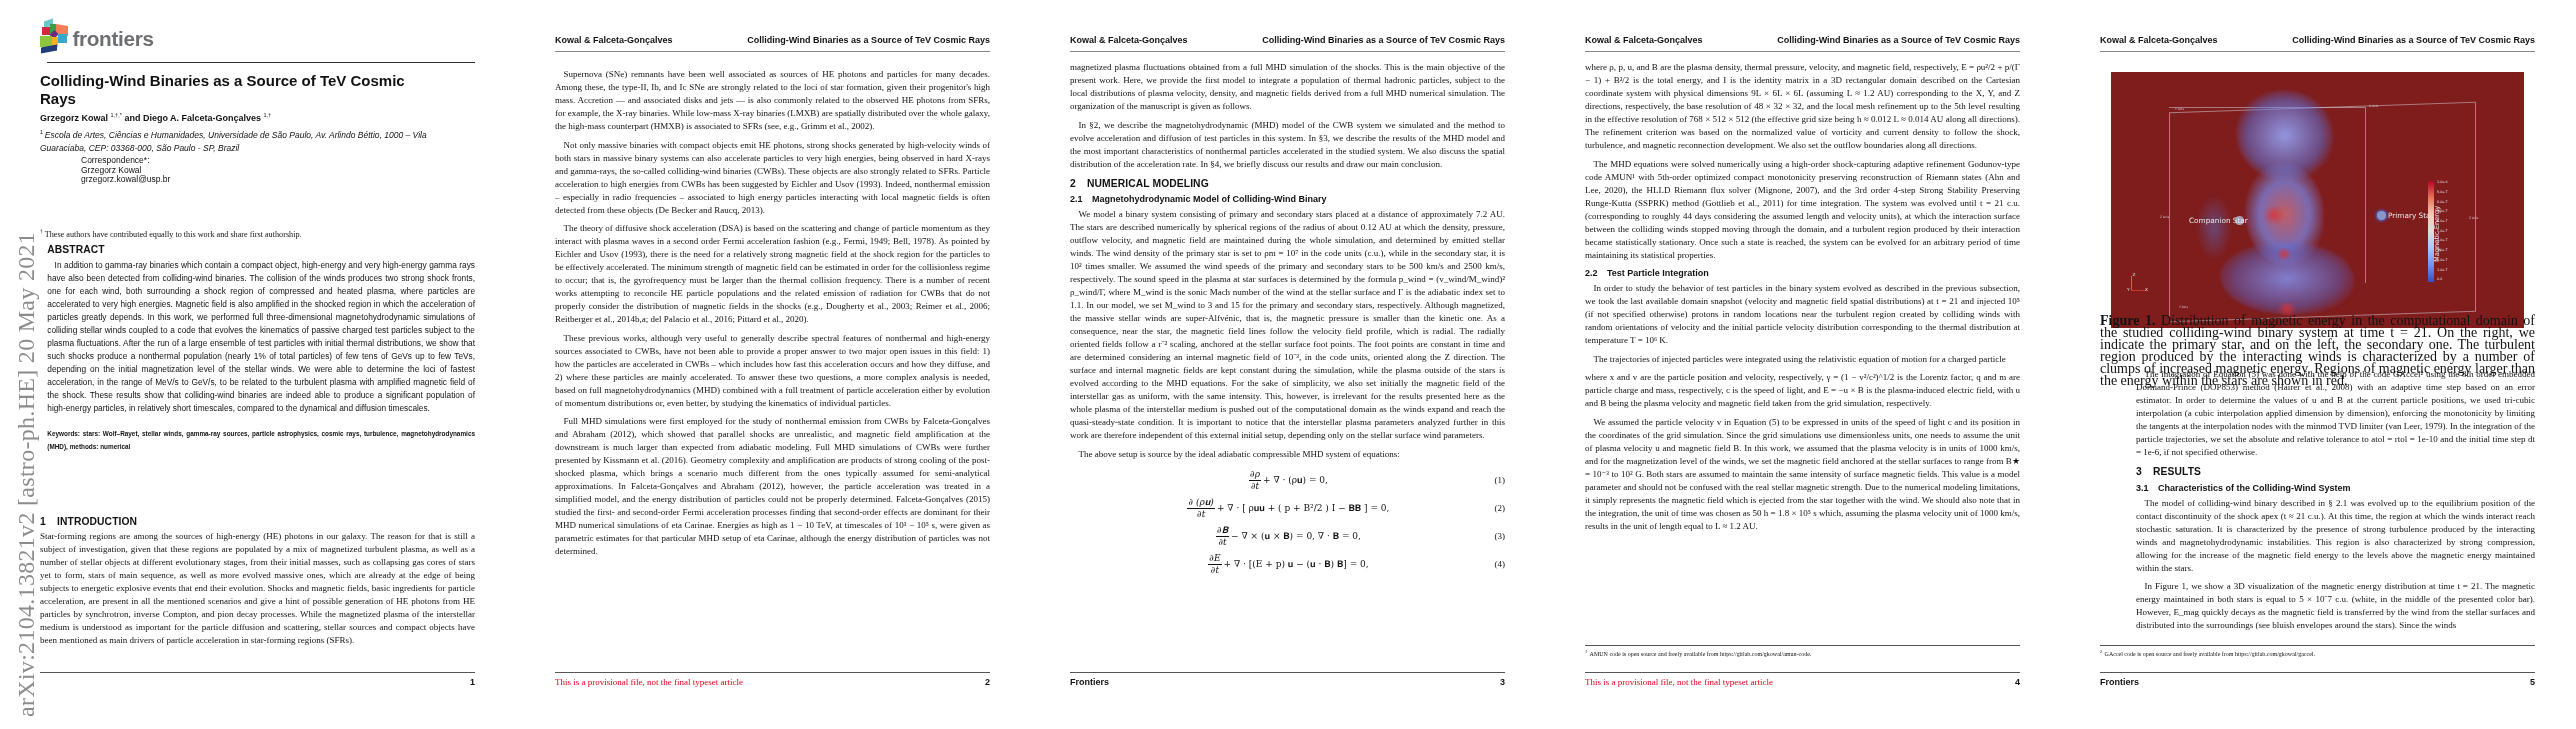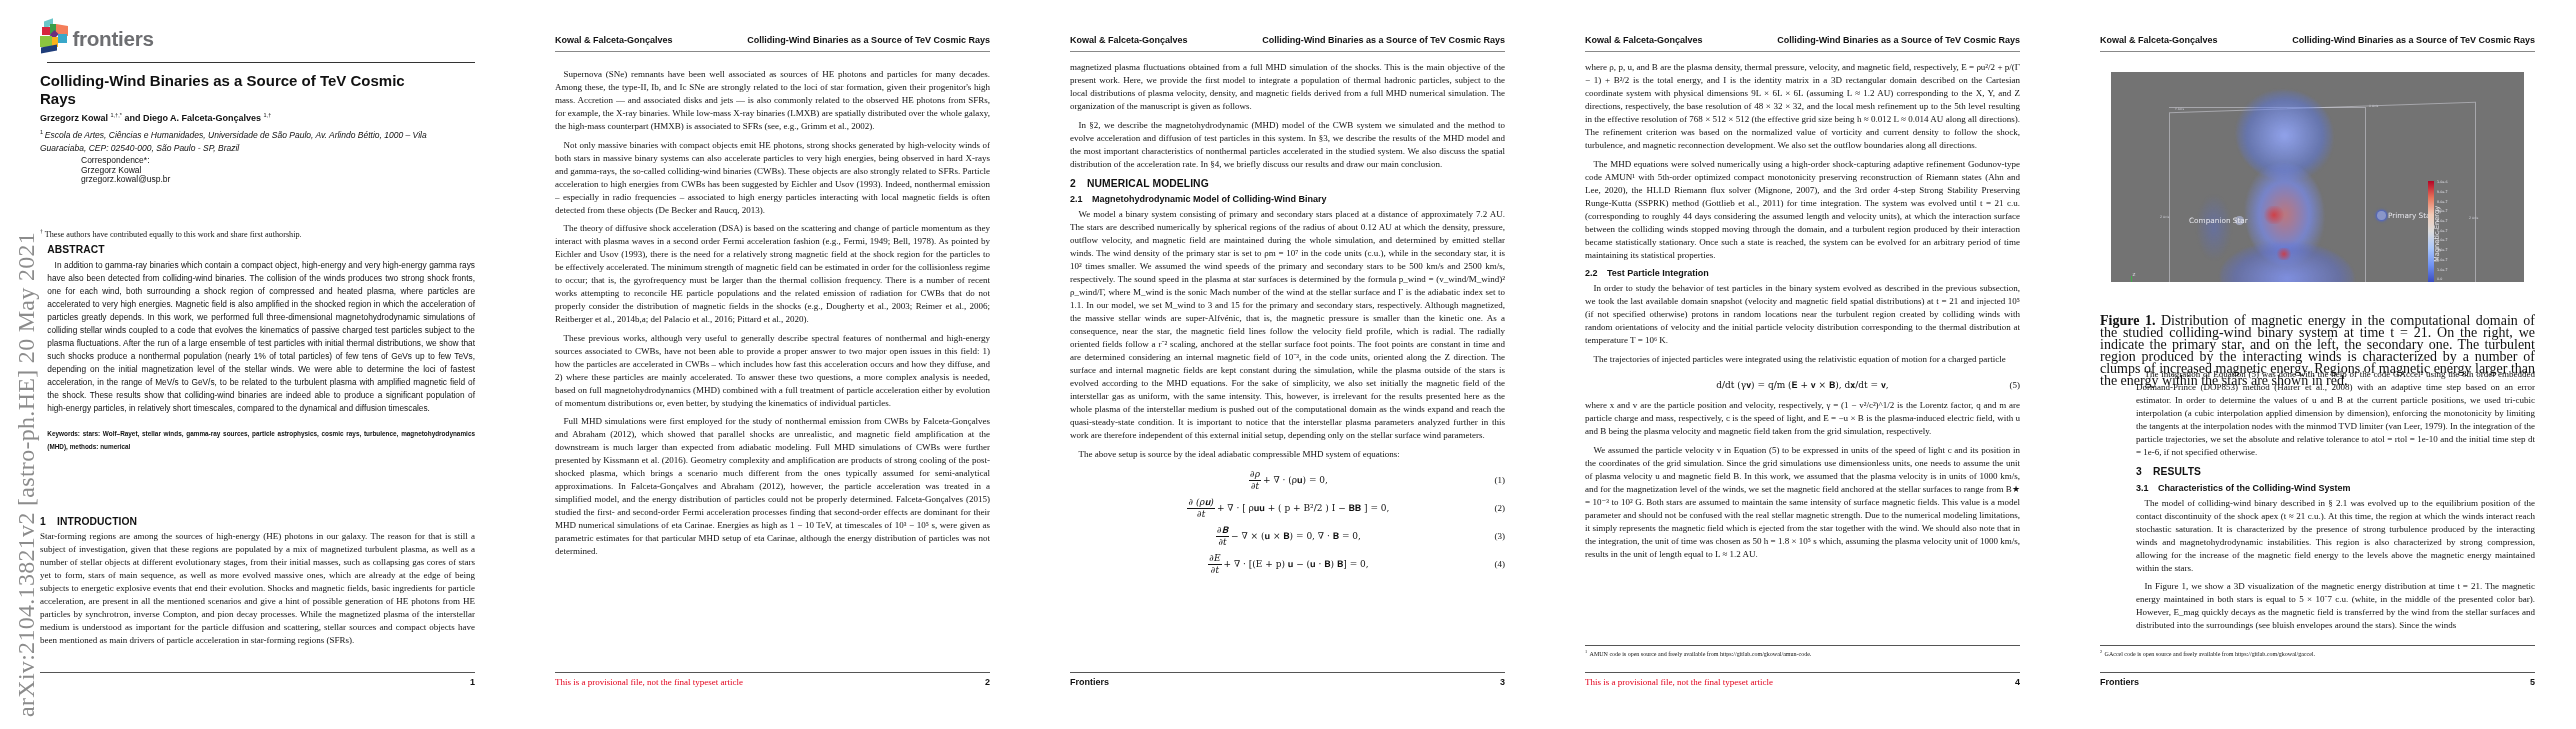--- a/index.html
+++ b/index.html
@@ -47,21 +47,21 @@
   .intro { position: absolute; top: 510px; left: 0; right: 0; }
   .arxiv-stamp { position: absolute; left: 13.4px; top: 717px; transform-origin: 0 0; transform: rotate(-90deg); font-family: "Liberation Serif", serif; font-size: 24px; color: #8c8c8c; white-space: nowrap; letter-spacing: 0.3px; }
   
   .eq-block { margin: 3.6px 0 2.4px; }
   .eq { position: relative; display: flex; align-items: center; justify-content: center; height: 28px; font-family: "DejaVu Serif", serif; font-size: 9px; }
   .eq .eqnum { position: absolute; right: 0; font-family: "Liberation Serif", serif; font-size: 9px; }
   .frac { display: inline-flex; flex-direction: column; align-items: center; vertical-align: middle; margin: 0 1.8px; font-style: italic; }
   .frac .n { border-bottom: 0.6px solid #111; padding: 0 1.2px; line-height: 11px; }
   .frac .d { line-height: 11px; padding: 0 1.2px; }
   
-  .figure { position: absolute; top: 72px; left: 11px; width: 413px; height: 210px; background: #737373; overflow: hidden; }
+  .figure { position: absolute; top: 72px; left: 11px; width: 413px; height: 256px; background: #7f1d1d; overflow: hidden; }
   .fig-box-line { position: absolute; border: 0.6px solid rgba(220,220,230,0.5); }
   .fig-label { position: absolute; color: #e8e8ee; font-family: "DejaVu Sans", sans-serif; font-size: 7.3px; }
   .fig-tick { position: absolute; color: #cfd0d8; font-family: "DejaVu Sans", sans-serif; font-size: 3px; }
   .colorbar { position: absolute; left: 317px; top: 109px; width: 5.5px; height: 101px; background: linear-gradient(to bottom, #b40426, #e7745b, #f2cbb7, #dddddd, #aac7fd, #6f92f3, #3b4cc0); }
   .cb-tick { position: absolute; left: 326px; font-size: 3.3px; color: #e0e0e8; font-family: "DejaVu Sans", sans-serif; }
   .cb-title { position: absolute; left: 322px; top: 190px; transform-origin: 0 0; transform: rotate(-90deg); font-size: 6.7px; color: #e8e8ee; font-family: "DejaVu Sans", sans-serif; white-space: nowrap; }
   .plume { position: absolute; border-radius: 48% 52% 45% 55%; filter: blur(1.2px); }
   .caption { position: absolute; top: 315px; left: 0; right: 0; font-size: 14px; line-height: 12px; text-align: justify; }
   .caption b { font-weight: bold; }
 </style>
@@ -90,21 +90,21 @@
     <div class="title">Colliding-Wind Binaries as a Source of TeV Cosmic Rays</div>
 
     <div class="authors-line">
       <span>Grzegorz Kowal</span>
       <sup>1,†,*</sup>
       <span> and Diego A. Falceta-Gonçalves</span>
       <sup>1,†</sup>
     </div>
 
     <div class="affil">
-      <sup>1</sup><span>Escola de Artes, Ciências e Humanidades, Universidade de São Paulo, Av. Arlindo Béttio, 1000 – Vila Guaraciaba, CEP: 02540-000, São Paulo - SP, Brazil</span>
+      <sup>1</sup><span>Escola de Artes, Ciências e Humanidades, Universidade de São Paulo, Av. Arlindo Béttio, 1000 – Vila Guaraciaba, CEP: 03368-000, São Paulo - SP, Brazil</span>
     </div>
 
     <div class="corr">
       <div>Correspondence*:</div>
       <div>Grzegorz Kowal</div>
       <div>grzegorz.kowal@usp.br</div>
     </div>
 
     <div class="equal">
       <sup>†</sup> <span>These authors have contributed equally to this work and share first authorship.</span>
@@ -216,24 +216,20 @@
       <span class="authors">Kowal &amp; Falceta-Gonçalves</span>
       <span>Colliding-Wind Binaries as a Source of TeV Cosmic Rays</span>
     </div>
     <div class="run-header-rule"></div>
     <div class="body-text" style="position:absolute; top:61px; left:0; right:0;">
       <p class="noindent">where ρ, p, u, and B are the plasma density, thermal pressure, velocity, and magnetic field, respectively, E = ρu²/2 + p/(Γ − 1) + B²/2 is the total energy, and I is the identity matrix in a 3D rectangular domain described on the Cartesian coordinate system with physical dimensions 9L × 6L × 6L (assuming L ≈ 1.2 AU) corresponding to the X, Y, and Z directions, respectively, the base resolution of 48 × 32 × 32, and the local mesh refinement up to the 5th level resulting in the effective resolution of 768 × 512 × 512 (the effective grid size being h ≈ 0.012 L ≈ 0.014 AU along all directions). The refinement criterion was based on the normalized value of vorticity and current density to follow the shock, turbulence, and magnetic reconnection development. We also set the outflow boundaries along all directions.</p>
       <p>The MHD equations were solved numerically using a high-order shock-capturing adaptive refinement Godunov-type code AMUN¹ with 5th-order optimized compact monotonicity preserving reconstruction of Riemann states (Ahn and Lee, 2020), the HLLD Riemann flux solver (Mignone, 2007), and the 3rd order 4-step Strong Stability Preserving Runge-Kutta (SSPRK) method (Gottlieb et al., 2011) for time integration. The system was evolved until t = 21 c.u. (corresponding to roughly 44 days considering the assumed length and velocity units), at which the interaction surface between the colliding winds stopped moving through the domain, and a turbulent region produced by their interaction became statistically stationary. Once such a state is reached, the system can be evolved for an arbitrary period of time maintaining its statistical properties.</p>
       <div class="h2"><span class="num">2.2</span><span>Test Particle Integration</span></div>
       <p>In order to study the behavior of test particles in the binary system evolved as described in the previous subsection, we took the last available domain snapshot (velocity and magnetic field spatial distributions) at t = 21 and injected 10⁵ (if not specified otherwise) protons in random locations near the turbulent region created by colliding winds with random orientations of velocity and the initial particle velocity distribution corresponding to the thermal distribution at temperature T = 10⁶ K.</p>
       <p>The trajectories of injected particles were integrated using the relativistic equation of motion for a charged particle</p>
-      <div class="eq">
-        <span>d/dt (γ𝐯) = q/m (𝐄 + 𝐯 × 𝐁),    d𝐱/dt = 𝐯,</span>
-        <span class="eqnum">(5)</span>
-      </div>
       <p class="noindent">where x and v are the particle position and velocity, respectively, γ = (1 − v²/c²)^1/2 is the Lorentz factor, q and m are particle charge and mass, respectively, c is the speed of light, and E = −u × B is the plasma-induced electric field, with u and B being the plasma velocity and magnetic field taken from the grid simulation, respectively.</p>
       <p>We assumed the particle velocity v in Equation (5) to be expressed in units of the speed of light c and its position in the coordinates of the grid simulation. Since the grid simulations use dimensionless units, one needs to assume the unit of plasma velocity u and magnetic field B. In this work, we assumed that the plasma velocity is in units of 1000 km/s, and for the magnetization level of the winds, we set the magnetic field anchored at the stellar surfaces to range from B★ = 10⁻³ to 10² G. Both stars are assumed to maintain the same intensity of surface magnetic fields. This value is a model parameter and should not be confused with the real stellar magnetic strength. Due to the numerical modeling limitations, it simply represents the magnetic field which is ejected from the star together with the wind. We should also note that in the integration, the unit of time was chosen as 50 h = 1.8 × 10⁵ s which, assuming the plasma velocity unit of 1000 km/s, results in the unit of length equal to L ≈ 1.2 AU.</p>
     </div>
     <div class="footnote-rule"></div>
     <div class="footnote"><sup>1</sup><span>AMUN code is open source and freely available from https://gitlab.com/gkowal/amun-code.</span></div>
     <div class="footer-rule"></div>
     <div class="footer">
       <span class="prov">This is a provisional file, not the final typeset article</span>
       <span class="pnum">4</span>
     </div>

